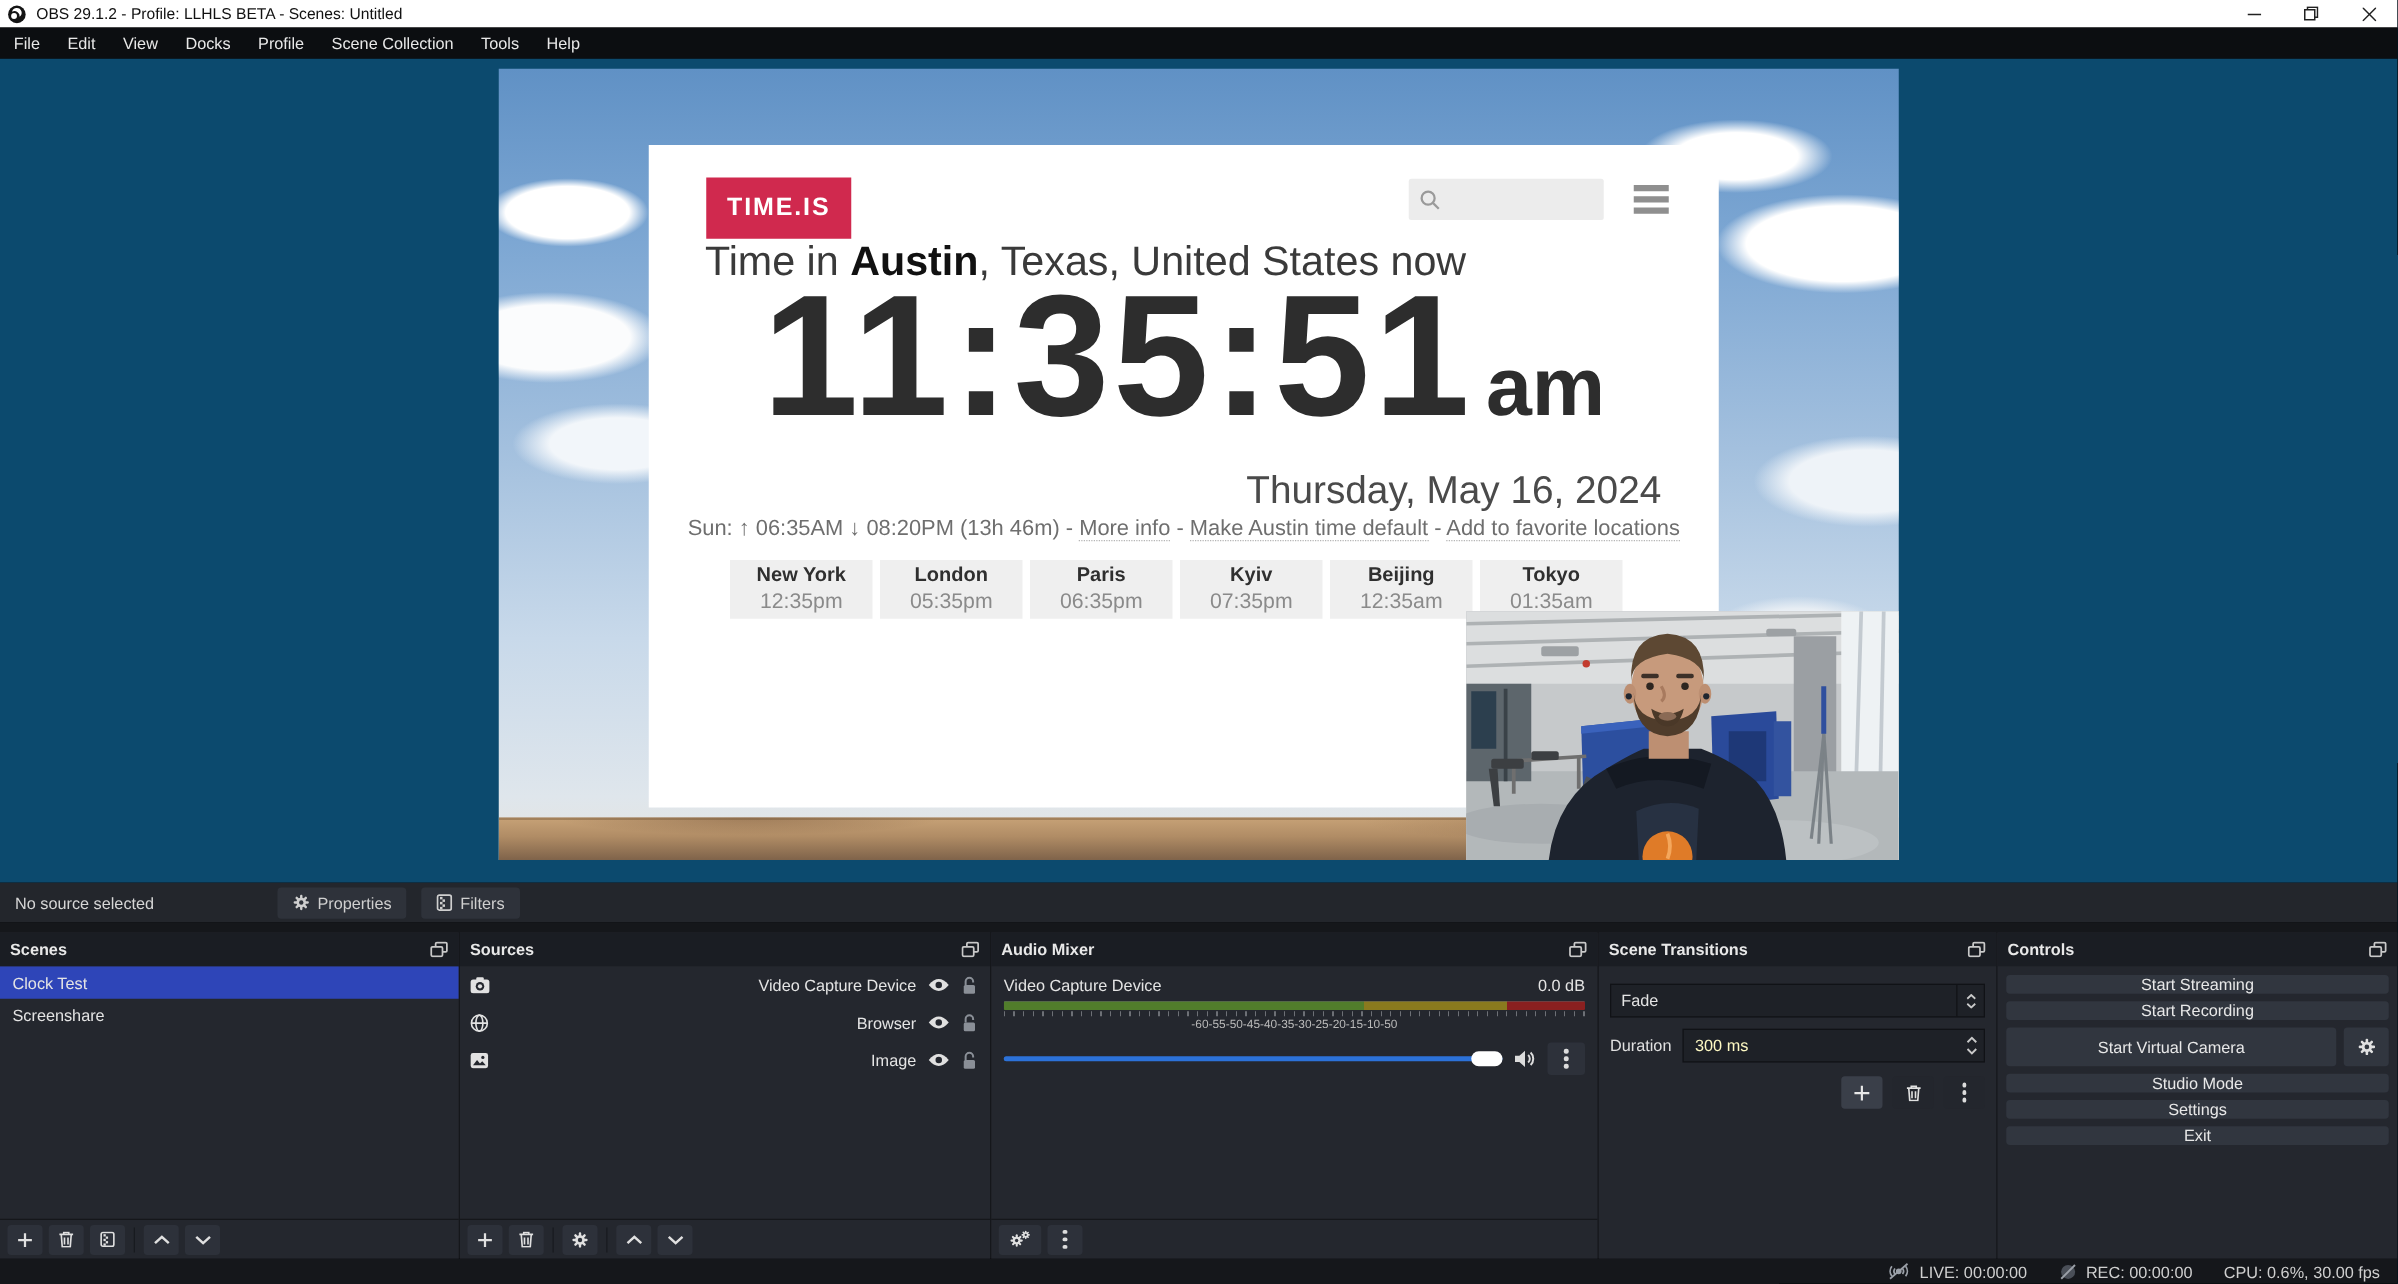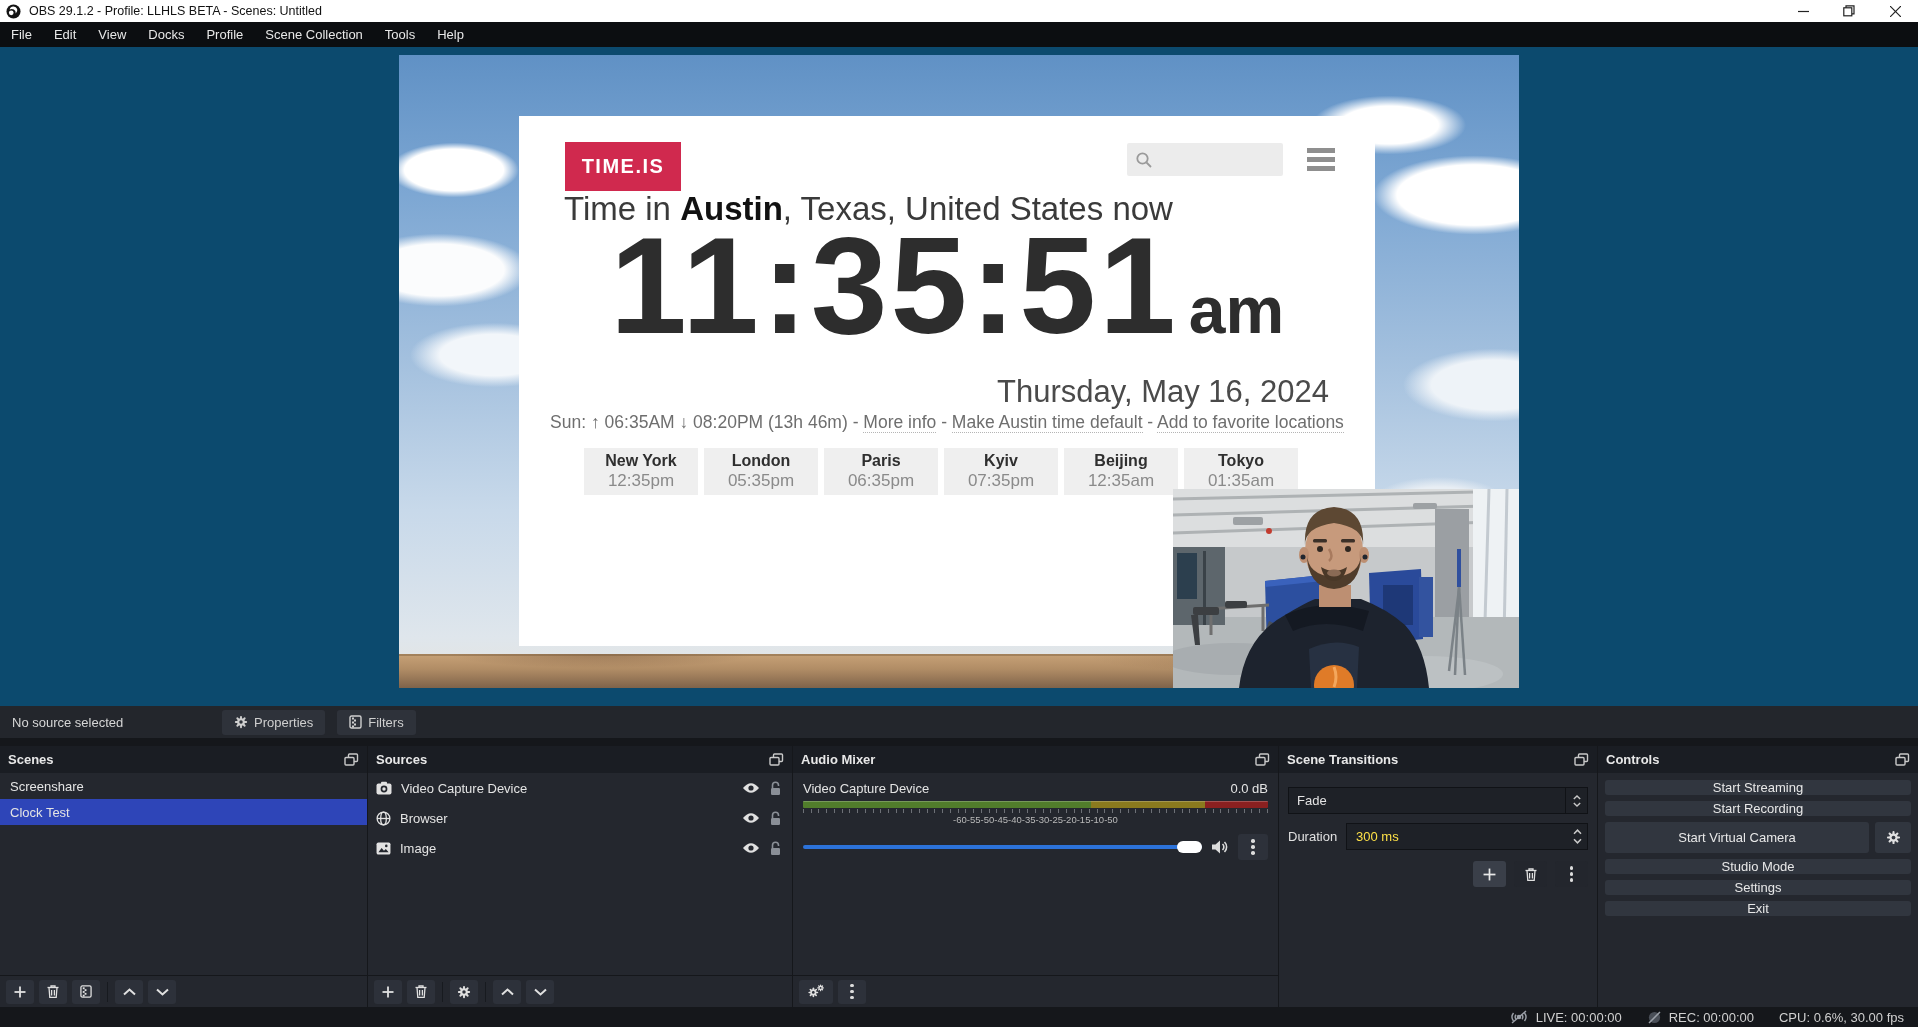--- a/index.html
+++ b/index.html
@@ -65,21 +65,21 @@
   
   .source-toolbar { height:32px; background:#23262c; display:flex; align-items:center; flex:0 0 auto; }
   .no-source { color:#d6d6d6; font-size:13px; margin-left:12px; width:210px; }
   .tb-btn { height:25px; background:#2e323a; border:none; border-radius:3px; color:#cfcfcf; font-size:13px;
     display:flex; align-items:center; gap:6px; padding:0 12px; margin-right:12px; font-family:inherit; }
 
   
   .docks { height:269px; background:#15171b; display:flex; gap:1px; padding-top:8px; flex:0 0 auto; }
   .dock { background:#24272e; display:flex; flex-direction:column; }
   .dock-scenes { width:367px; }
-  .dock-sources { width:424px; }
+  .dock-sources { width:424px;text-align:right; }
   .dock-audio { width:485px; }
   .dock-transitions { width:318px; }
   .dock-controls { flex:1; }
   .dock-header { height:27px; background:#1a1d23; display:flex; align-items:center; justify-content:space-between;
     padding:0 8px; color:#e8e8e8; font-size:13px; font-weight:bold; flex:0 0 auto; }
   .dock-body { flex:1; position:relative; overflow:hidden; }
   .dock-toolbar { height:32px; border-top:1px solid #15171b; display:flex; align-items:center; gap:5px; padding:0 6px; flex:0 0 auto; }
   .icon-btn { width:28px; height:24px; background:#2d313a; border-radius:3px; display:flex; align-items:center; justify-content:center; }
   .v-sep { width:1px; height:20px; background:#171a1f; margin:0 2px; }
 
@@ -107,21 +107,21 @@
   .dots i { width:3.5px; height:3.5px; border-radius:50%; background:#dcdcdc; }
 
   
   .trans-body { padding:14px 9px 0 9px; }
   .combo { height:27px; background:#1e2127; border:1px solid #101216; display:flex; align-items:center; color:#e4e4e4; font-size:13px; }
   .combo .val { flex:1; padding-left:8px; }
   .combo .arrows { width:22px; align-self:stretch; border-left:1px solid #101216; display:flex; flex-direction:column;
     align-items:center; justify-content:center; gap:2px; }
   .dur-row { display:flex; align-items:center; margin-top:9px; }
   .dur-label { color:#e0e0e0; font-size:13px; width:58px; }
-  .spin { flex:1; height:27px; background:#1e2127; border:1px solid #101216; display:flex; align-items:center; color:#fde047; font-size:13px; }
+  .spin { flex:1; height:27px; background:#1e2127; border:1px solid #101216; display:flex; align-items:center; color:#fef9c3; font-size:13px; }
   .spin .val { flex:1; padding-left:9px; }
   .spin .arrows { width:20px; display:flex; flex-direction:column; align-items:center; gap:3px; }
   .trans-btn-row { display:flex; justify-content:flex-end; gap:8px; margin-top:11px; }
   .tr-btn { width:33px; height:26px; border-radius:3px; display:flex; align-items:center; justify-content:center; }
   .tr-btn.light { background:#3a3f49; }
   .tr-btn.dark { background:#23262d; }
 
   
   .controls-body { padding:7px 7px 0 7px; display:flex; flex-direction:column; gap:6px; }
   .ctl-row { display:flex; gap:6px; }
@@ -347,22 +347,22 @@
 
     <section class="dock dock-scenes">
       <div class="dock-header">
         <span>Scenes</span>
         <svg width="15" height="13" viewBox="0 0 15 13" fill="none" stroke="#c9c9c9" stroke-width="1.4">
             <rect x="4.5" y="1" width="9" height="7.5" rx="1"></rect>
             <rect x="1" y="4.5" width="9" height="7.5" rx="1" fill="#1a1d23"></rect>
           </svg>
       </div>
       <div class="dock-body">
+        <div class="scene-item selected">Clock Test</div>
         <div class="scene-item">Screenshare</div>
-        <div class="scene-item selected">Clock Test</div>
       </div>
       <div class="dock-toolbar">
         <div class="icon-btn">
             <svg width="12" height="12" viewBox="0 0 12 12" stroke="#e0e0e0" stroke-width="1.8">
               <line x1="6" y1="0.5" x2="6" y2="11.5"></line>
               <line x1="0.5" y1="6" x2="11.5" y2="6"></line>
             </svg>
           </div>
         <div class="icon-btn">
             <svg width="12" height="13" viewBox="0 0 12 13" fill="none" stroke="#e0e0e0" stroke-width="1.3">

